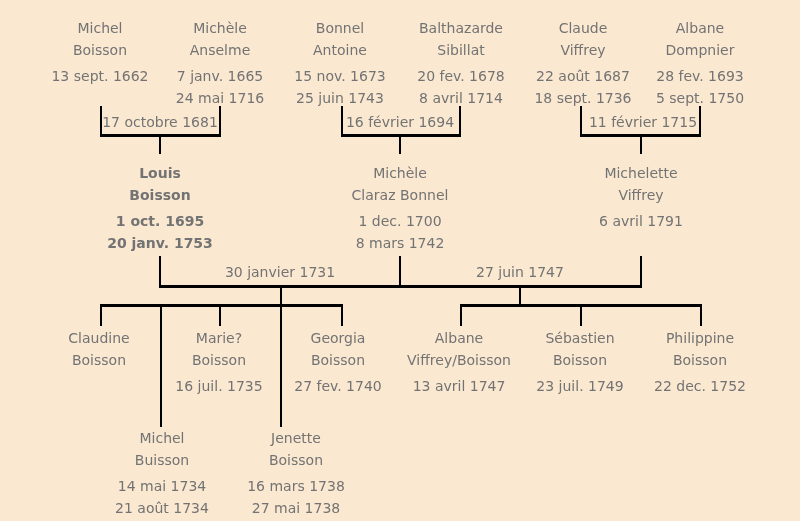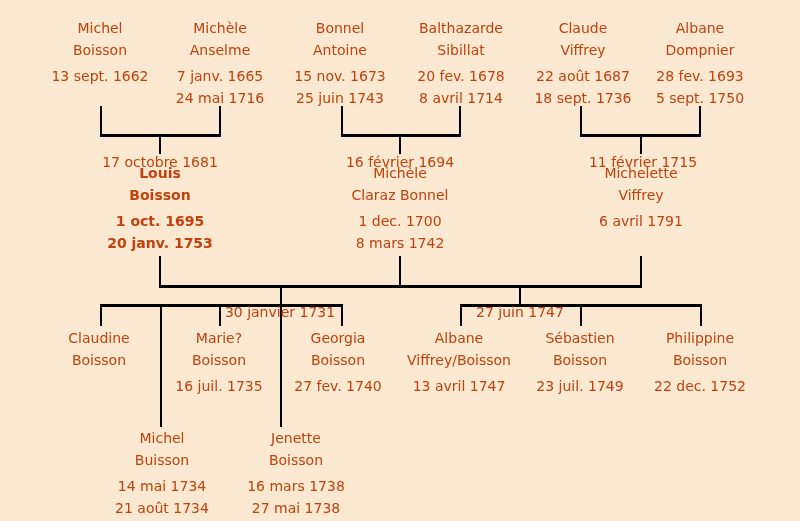--- a/index.html
+++ b/index.html
@@ -2,21 +2,21 @@
 <html><head>
 <meta charset="utf-8">
 <style>
   html, body { margin: 0; padding: 0; }
   body { background: #FAE8D1; font-family: "DejaVu Sans", sans-serif; }
   .canvas {
     position: relative;
     width: 800px; height: 521px;
     background: #FAE8D1;
     overflow: hidden;
-    color: #c2410c;
+    color: #737373;
   }
   
   .h { position: absolute; height: 3px; background: #000; }
   .v { position: absolute; width: 2px;  background: #000; }
   
   .person {
     position: absolute;
     width: 120px;
     text-align: center;
     cursor: pointer;
@@ -24,21 +24,21 @@
   .pline {
     height: 22px; line-height: 22px;
     font-size: 14px; white-space: nowrap;
   }
   .gap { height: 4px; }
   .bold .pline { font-weight: bold; }
   
   .mlabel {
     position: absolute;
     width: 160px; height: 22px; line-height: 22px;
-    text-align: center; font-size: 14px; white-space: nowrap; margin-top: 40px;
+    text-align: center; font-size: 14px; white-space: nowrap;
   }
 </style>
 </head>
 <body>
 
 <div class="canvas">
 
   <div class="v" style="left:100px;top:106px;height:30px"></div>
   <div class="v" style="left:219px;top:106px;height:30px"></div>
   <div class="h" style="left:100px;top:134px;width:121px"></div>

